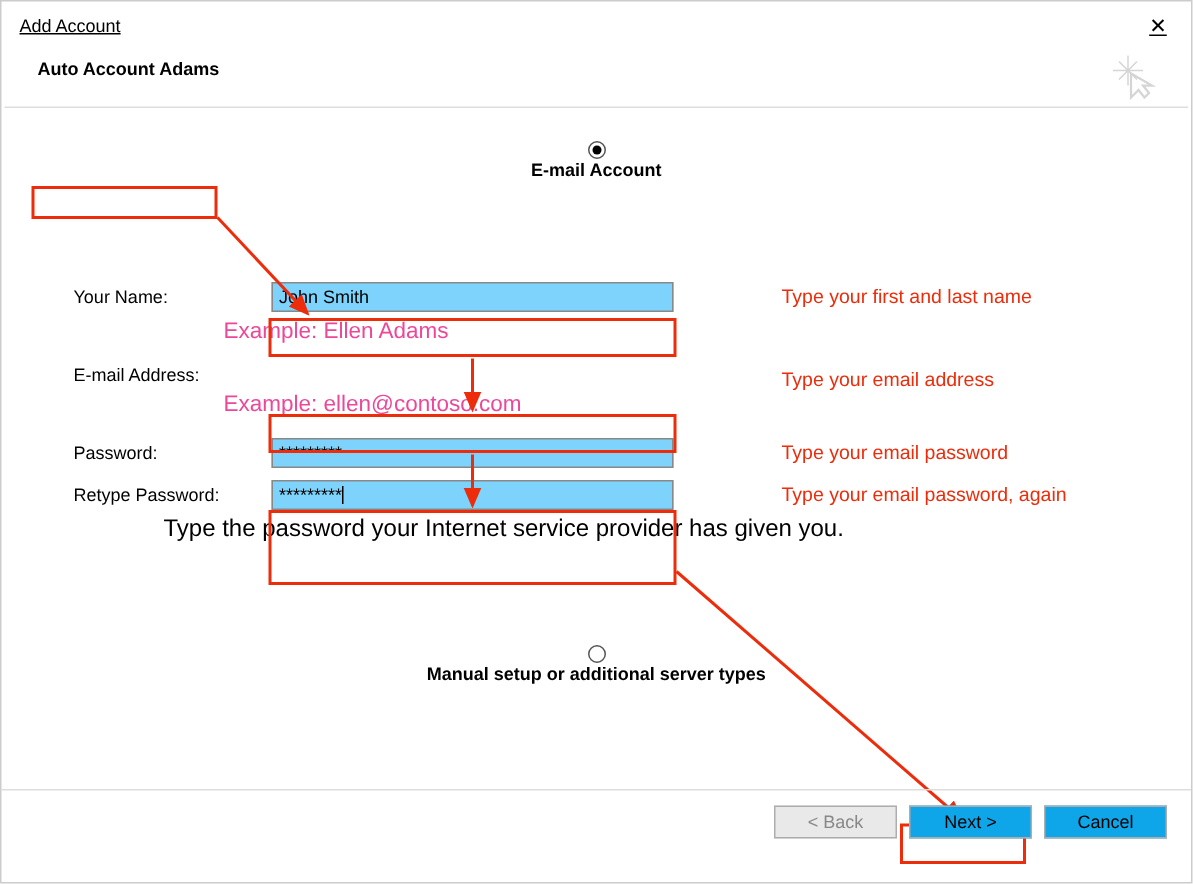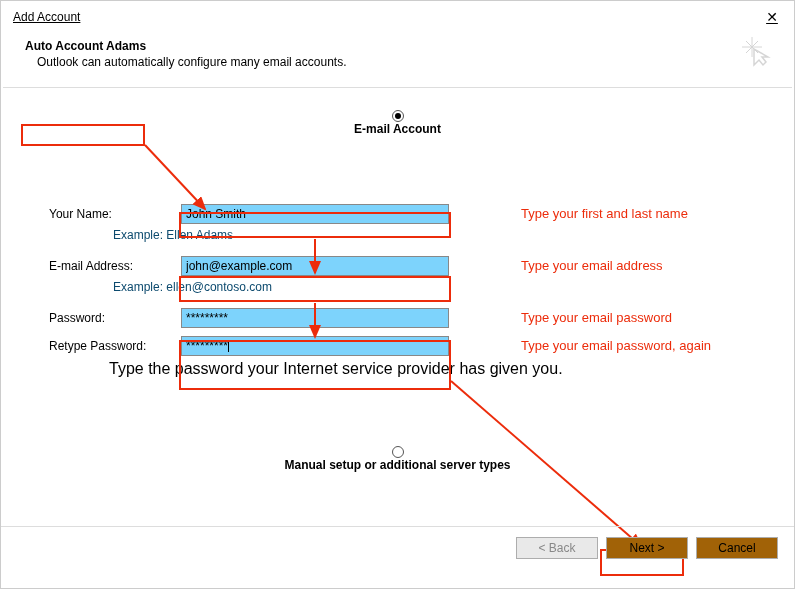--- a/index.html
+++ b/index.html
@@ -101,23 +101,23 @@
     .text-input {
       width: 268px;
       height: 20px;
       border: 1px solid #888;
       background: #7dd3fc;
       font-size: 12px;
       padding: 1px 4px;
       font-family: "Segoe UI", Tahoma, sans-serif;
     }
     .example {
-      font-size: 12px;
-      color: #0c4a6e;
-      margin-left: 64px;
+      font-size: 15px;
+      color: #ec4899;
+      margin-left: 100px;
       margin-top: 2px;
       margin-bottom: 14px;
     }
     .hint-text {
       font-size: 16px;
       color: #000;
       margin-left: 60px;
       margin-top: 4px;
     }
     .annotation {
@@ -151,21 +151,21 @@
       border-top: 1px solid #ddd;
       display: flex;
       justify-content: flex-end;
       gap: 8px;
     }
     .btn {
       width: 82px;
       height: 22px;
       font-size: 12px;
       font-family: "Segoe UI", Tahoma, sans-serif;
-      background: #a16207;
+      background: #0ea5e9;
       border: 1px solid #adadad;
       cursor: pointer;
     }
     .btn.disabled {
       color: #888;
       background: #e9e9e9;
       cursor: default;
     }
     .manual-row {
       margin-top: 68px;
@@ -181,21 +181,20 @@
 </head>
 <body>
 
 <div class="titlebar">
   <span>Add Account</span>
   <span class="close-x">✕</span>
 </div>
 
 <div class="header-area">
   <div class="header-title">Auto Account Adams</div>
-  <div class="header-sub">Outlook can automatically configure many email accounts.</div>
   <svg class="wizard-icon" viewBox="0 0 32 32">
     <path d="M6 6 L18 18 M6 18 L18 6 M12 2 L12 22 M2 12 L22 12" stroke="#888" stroke-width="1" fill="none"></path>
     <path d="M14 14 L14 30 L19 25 L23 30 L26 27 L22 22 L28 22 Z" fill="none" stroke="#888" stroke-width="1.5"></path>
   </svg>
 </div>
 
 <hr class="divider">
 
 <div class="content">
 
@@ -208,21 +207,20 @@
 
     <div class="form-row">
       <span class="form-label">Your Name:</span>
       <input type="text" class="text-input" value="John Smith" style="">
       <span class="annotation" style="top:2px;">Type your first and last name</span>
     </div>
     <div class="example">Example: Ellen Adams</div>
 
     <div class="form-row">
       <span class="form-label">E-mail Address:</span>
-      <input type="text" class="text-input" value="john@example.com" style="">
       <span class="annotation" style="top:2px;">Type your email address</span>
     </div>
     <div class="example">Example: ellen@contoso.com</div>
 
     <div class="form-row">
       <span class="form-label">Password:</span>
       <input type="text" class="text-input" value="*********" style="">
       <span class="annotation" style="top:2px;">Type your email password</span>
     </div>
     <div style="height:4px;"></div>

